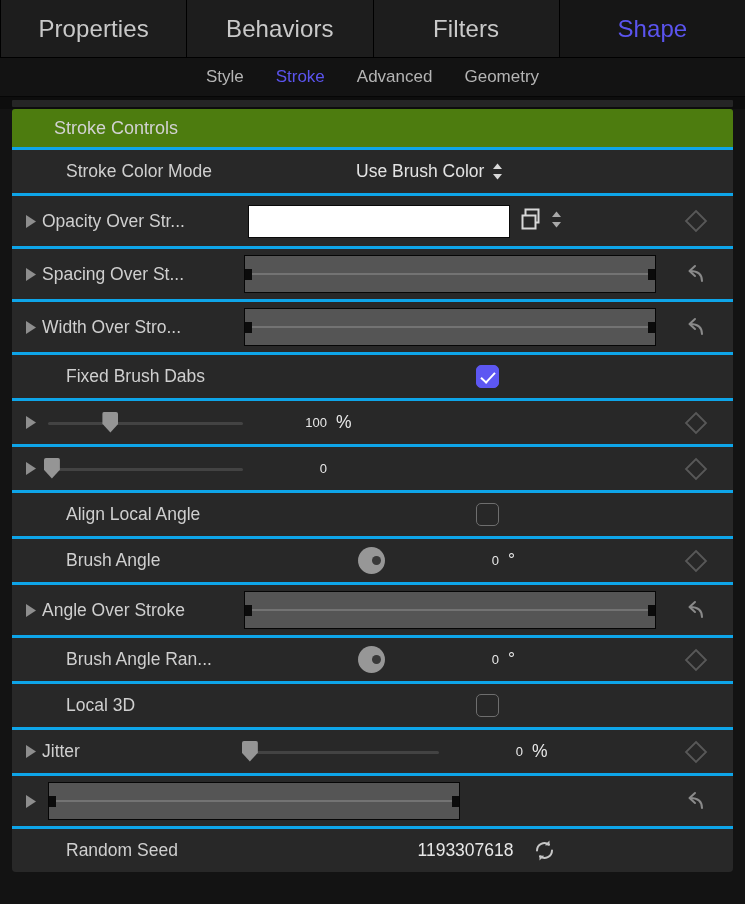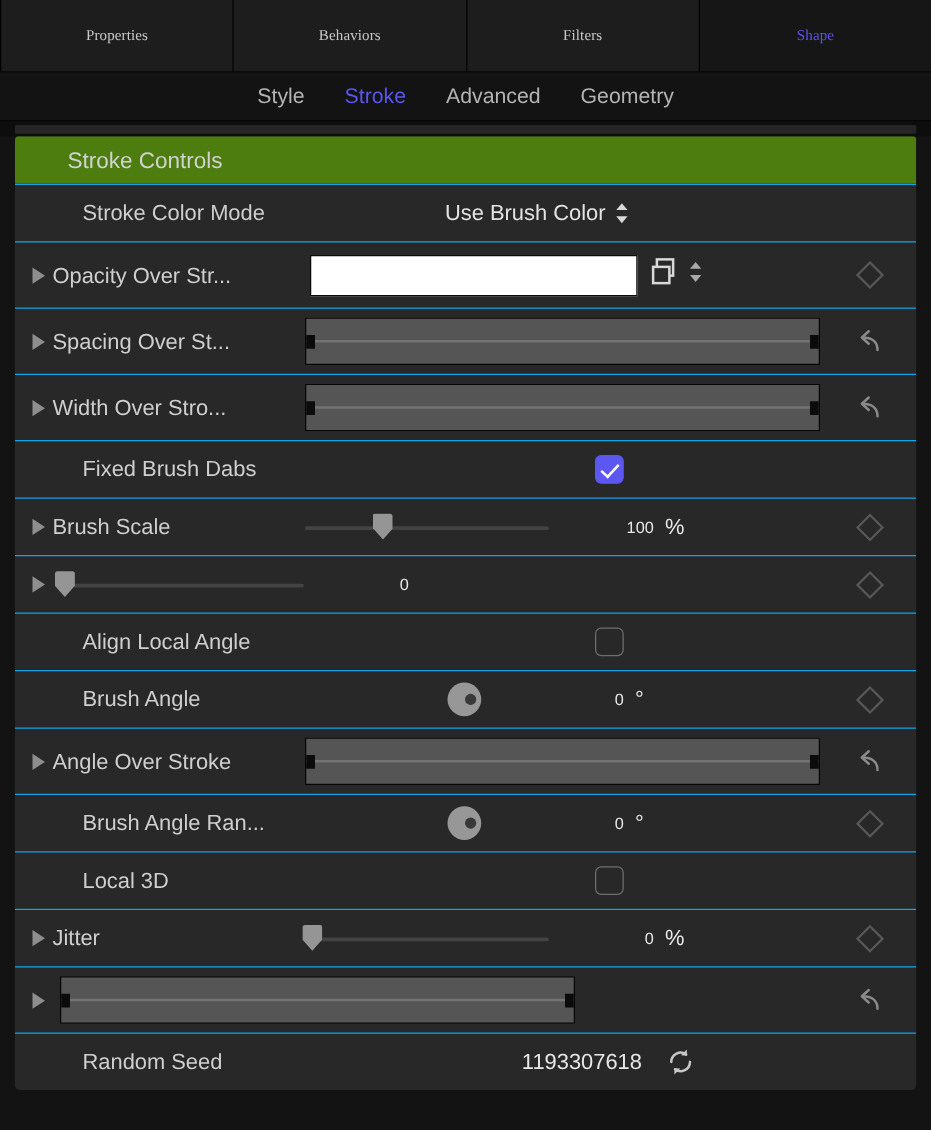--- a/index.html
+++ b/index.html
@@ -17,26 +17,25 @@
     display: flex;
     height: 58px;
     background: #131313;
     border-bottom: 1px solid #000;
   }
   .tab {
     flex: 1;
     display: flex;
     align-items: center;
     justify-content: center;
-    font-size: 12px;
+    font-size: 24px;
     color: #c9c9c9;
     background: #1d1d1d;
     border-right: 1px solid #000;
     letter-spacing: .1px;
-    font-family: Liberation Serif, serif;
   }
   .tab:first-child { border-left: 1px solid #000; }
   .tab.active {
     background: #161616;
     color: #5b54ef;
     border-right: none;
   }
 
   
   .subtabbar {
@@ -82,21 +81,21 @@
     padding-left: 42px;
     font-size: 18px;
     color: #d2d2d2;
     background: #4d7c0f;
   }
 
   .row {
     display: flex;
     align-items: center;
     background: #282828;
-    border-top: 1px solid #0ea5e9;
+    border-top: 3px solid #0ea5e9;
     position: relative;
     min-height: 46px;
   }
   .row.tall { min-height: 53px; }
 
   
   .disc {
     width: 30px;
     flex: 0 0 30px;
     display: flex;
@@ -411,21 +410,20 @@
     </div>
     <div class="gutter empty"></div>
   </div>
 
   <div class="row">
     <div class="disc">
       <svg width="14" height="15" viewBox="0 0 14 15">
         <path d="M2 1 L12 7.5 L2 14 Z" fill="#8e8e8e"></path>
       </svg>
     </div>
-    <div class="label">Brush Scale</div>
     <div class="ctrl">
       <div class="slider">
         <div class="strack"></div>
         <div class="sthumb" style="left:32%"></div>
       </div>
       <div class="value">100</div>
       <div class="unit">%</div>
     </div>
     <div class="gutter">
       <svg width="26" height="26" viewBox="0 0 26 26">

